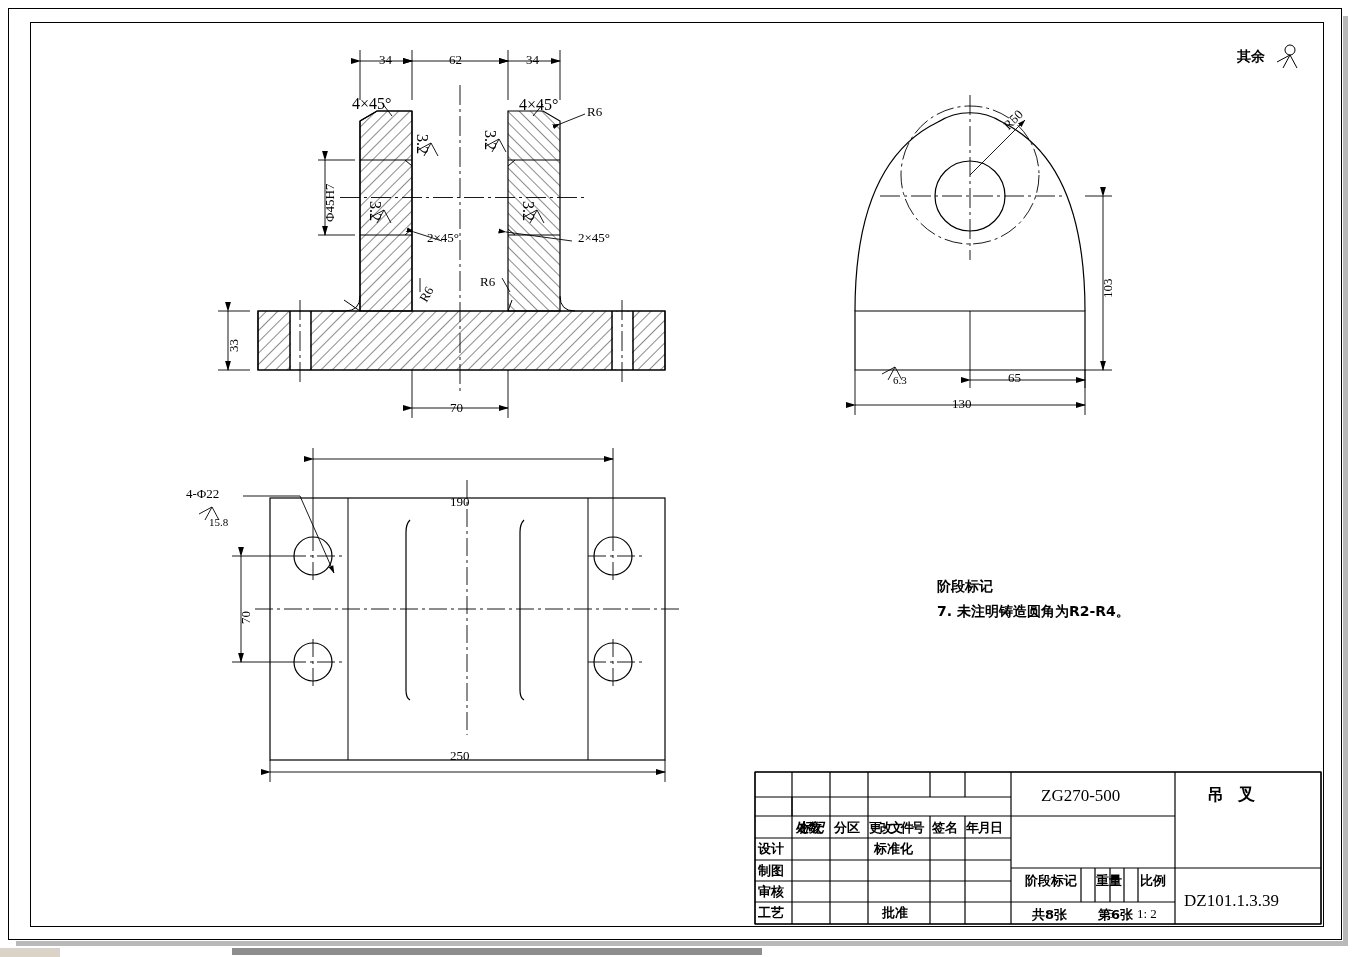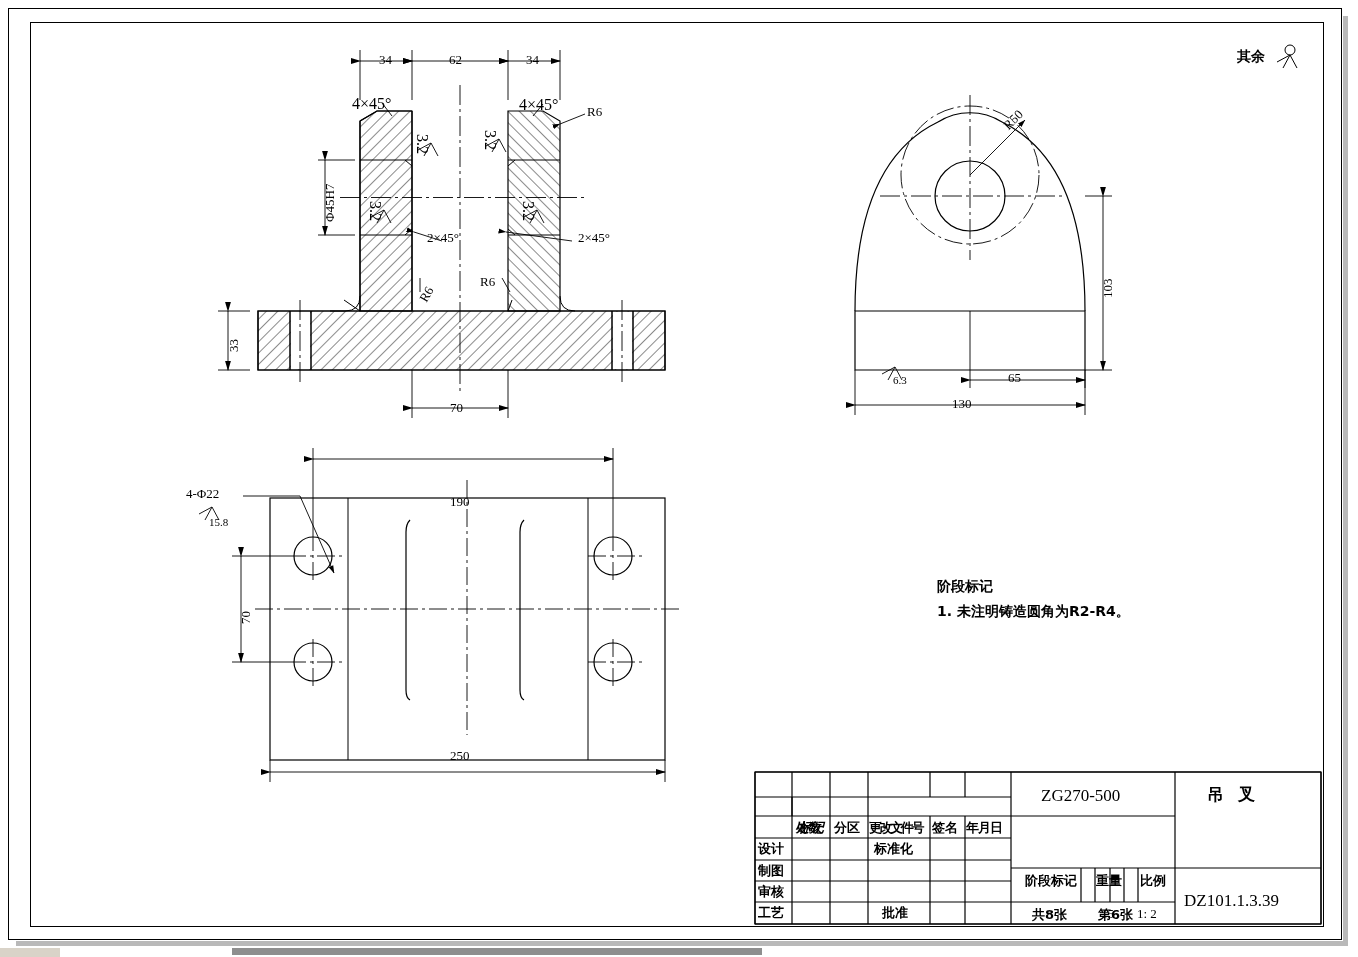--- a/index.html
+++ b/index.html
@@ -318,21 +318,21 @@
   <div class="txt t13" style="left:952px;top:396px;">130</div>
   <div class="txt t9" style="left:893px;top:374px;">6.3</div>
 
   <div class="txt t13" style="left:450px;top:447px;margin-top:47px;">190</div>
   <div class="txt t13" style="left:186px;top:486px;">4-Φ22</div>
   <div class="txt t9" style="left:209px;top:516px;">15.8</div>
   <div class="txt t13 rot90" style="left:238px;top:624px;">70</div>
   <div class="txt t13" style="left:450px;top:748px;">250</div>
 
   <div class="txt t15 cn b" style="left:937px;top:578px;">阶段标记</div>
-  <div class="txt t15 cn b" style="left:937px;top:603px;">1. 未注明铸造圆角为R2-R4。</div>
+  <div class="txt t15 cn b" style="left:937px;top:603px;">7. 未注明铸造圆角为R2-R4。</div>
 
   <div class="txt t13 cn b" style="left:798px;top:819px;font-style:italic;">标记</div>
   <div class="txt t13 cn b" style="left:796px;top:819px;">处数</div>
   <div class="txt t13 cn b" style="left:834px;top:819px;">分区</div>
   <div class="txt t13 cn b" style="left:869px;top:819px;letter-spacing:-2.4px;">更改文件号</div>
   <div class="txt t13 cn b" style="left:932px;top:819px;">签名</div>
   <div class="txt t13 cn b" style="left:966px;top:819px;letter-spacing:-1px;">年月日</div>
 
   <div class="txt t13 cn b" style="left:758px;top:840px;">设计</div>
   <div class="txt t13 cn b" style="left:758px;top:862px;text-align:center;">制图</div>

